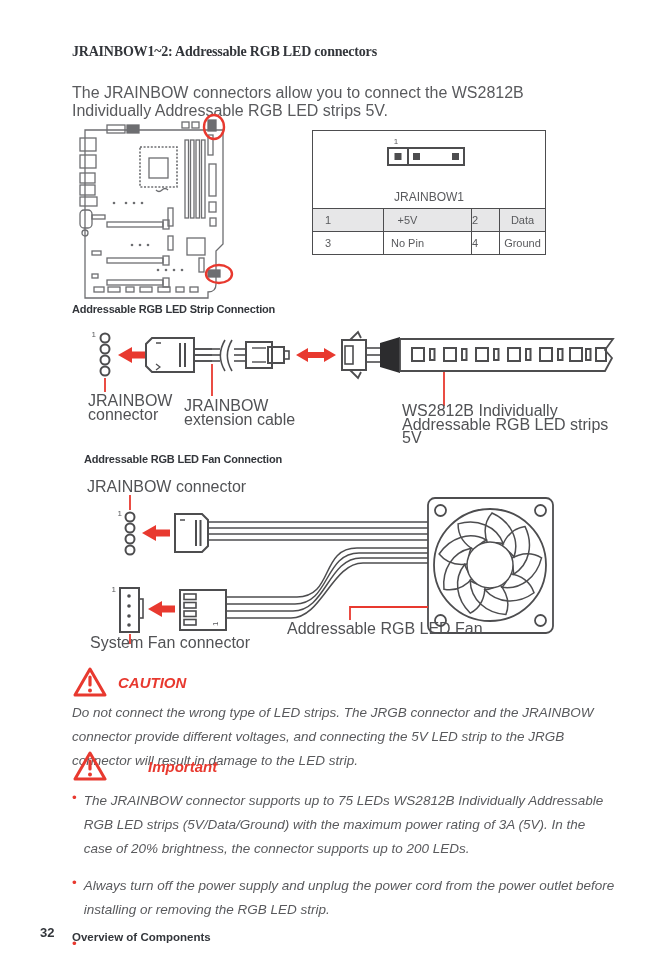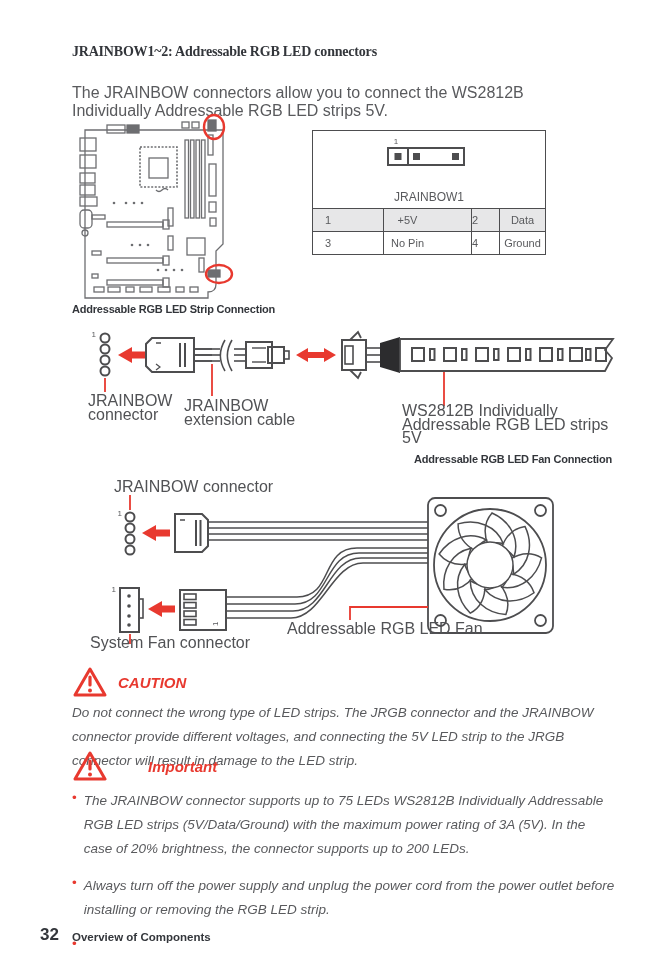--- a/index.html
+++ b/index.html
@@ -46,21 +46,21 @@
   .dlabel{font-size:16px;line-height:13.5px;color:#515255;}
   .red-stroke{stroke:var(--accent);}
   .red-fill{fill:var(--accent);}
   
   .warn-head{display:flex;align-items:center;gap:10px;}
   .warn-title{font-size:15px;font-weight:bold;font-style:italic;color:var(--accent);}
   .warn-text{font-size:13.5px;line-height:24px;font-style:italic;color:var(--body);}
   .bullet-item{display:flex;margin-bottom:13px;}
   .bullet-dot{color:var(--accent);font-style:normal;margin-right:7px;font-size:13.5px;line-height:17px;}
   
-  .footer-num{left:40px;top:925px;font-size:17px;font-weight:bold;color:var(--ink);}
+  .footer-num{left:40px;top:925px;font-size:13px;font-weight:bold;color:var(--ink);}
   .footer-sec{left:72px;top:931px;font-size:11.5px;font-weight:bold;color:var(--ink);}
   .svg-num{font-family:"Liberation Sans",sans-serif;font-size:8px;fill:var(--body);}
 </style>
 </head>
 <body>
 
 <h1 class="abs page-title">JRAINBOW1~2: Addressable RGB LED connectors</h1>
 <p class="abs intro">The JRAINBOW connectors allow you to connect the WS2812B Individually Addressable RGB LED strips 5V.</p>
 
 <svg class="abs" style="left:80px;top:118px;" width="150" height="184" viewBox="0 0 150 184">
@@ -260,24 +260,24 @@
   <div class="abs dlabel" style="left:112px;top:71px;">
     <div>JRAINBOW</div>
     <div>extension cable</div>
   </div>
   <div class="abs dlabel" style="left:330px;top:76px;">
     <div>WS2812B Individually</div>
     <div>Addressable RGB LED strips 5V</div>
   </div>
 </div>
 
-<h2 class="abs section-heading" style="left:72px;top:453px;text-align:right;">Addressable RGB LED Fan Connection</h2>
+<h2 class="abs section-heading" style="left:84px;top:453px;">Addressable RGB LED Fan Connection</h2>
 
 <div class="abs" style="left:72px;top:478px;width:555px;height:185px;">
-  <div class="abs dlabel" style="left:42px;top:2px;">JRAINBOW connector</div>
+  <div class="abs dlabel" style="left:15px;top:2px;">JRAINBOW connector</div>
   <svg class="abs" style="left:0;top:0;" width="555" height="185" viewBox="0 0 555 185">
 
     <line x1="58" y1="17" x2="58" y2="32" class="red-stroke" stroke-width="1.8"></line>
 
     <text x="50" y="38" class="svg-num" text-anchor="end">1</text>
     <g fill="none" stroke="#4d4d4f" stroke-width="2">
       <circle cx="58" cy="39" r="4.5"></circle>
         <circle cx="58" cy="50" r="4.5"></circle>
       <circle cx="58" cy="61" r="4.5"></circle>
         <circle cx="58" cy="72" r="4.5"></circle>

